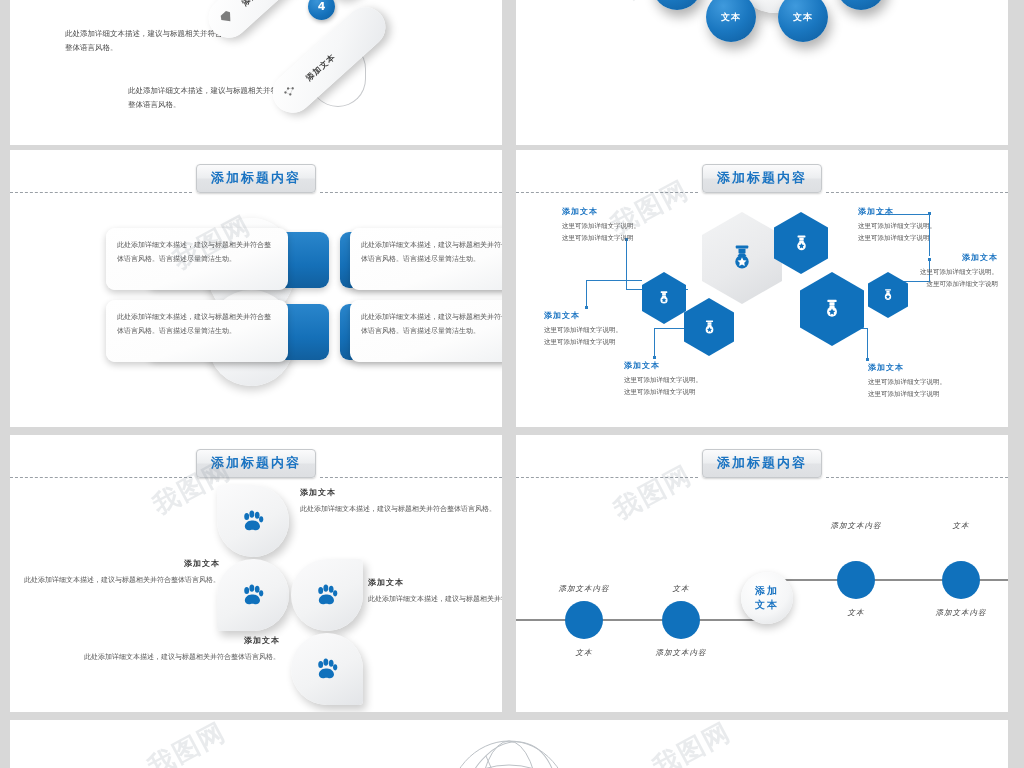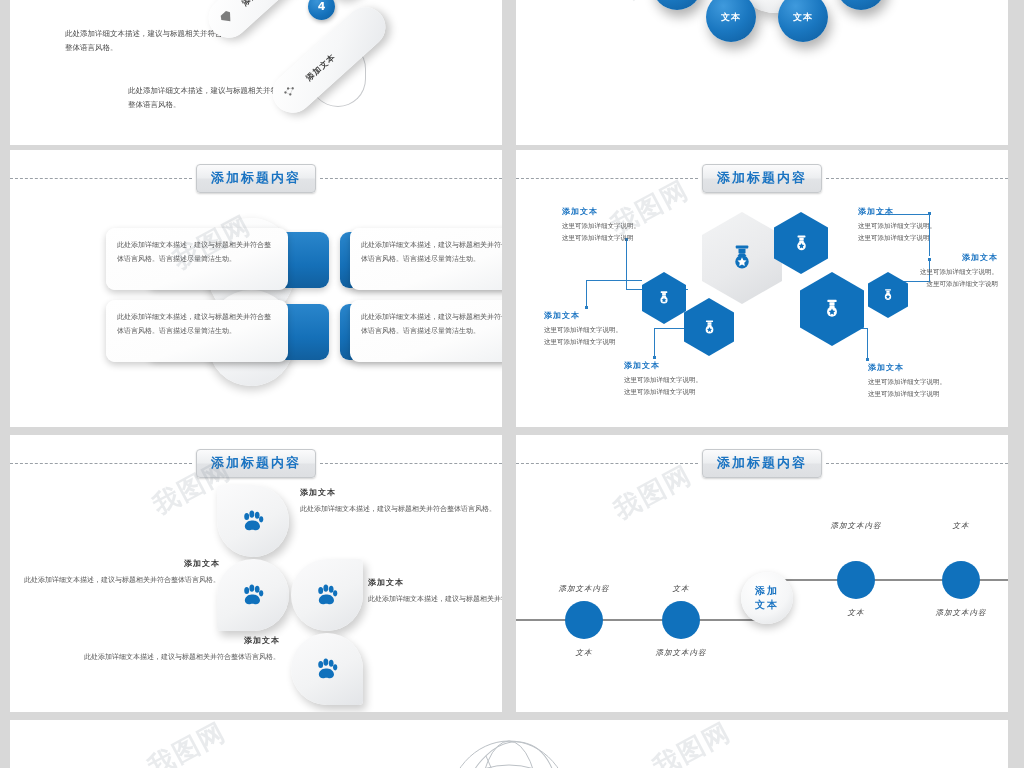--- a/index.html
+++ b/index.html
@@ -21,21 +21,21 @@
   .s-tr { left: 516px; top: -55px; width: 492px; height: 200px; }
   .s-ml { left: 10px;  top: 150px; width: 492px; height: 277px; }
   .s-mr { left: 516px; top: 150px; width: 492px; height: 277px; }
   .s-bl { left: 10px;  top: 435px; width: 492px; height: 277px; }
   .s-br { left: 516px; top: 435px; width: 492px; height: 277px; }
   .s-bot{ left: 10px;  top: 720px; width: 998px; height: 120px; }
 
   
   .title-row {
     position: absolute; left: 0; top: 14px; width: 100%;
-    display: flex; align-items: center; justify-content: center;
+    display: flex; align-items: flex-end; justify-content: center;
   }
   .title-rule {
     flex: 1 1 auto; height: 0;
     border-top: 1px dashed #9aa0a6;
   }
   .title-badge {
     position: relative;
     flex: 0 0 auto;
     padding: 4px 14px 5px;
     margin: 0 4px;

